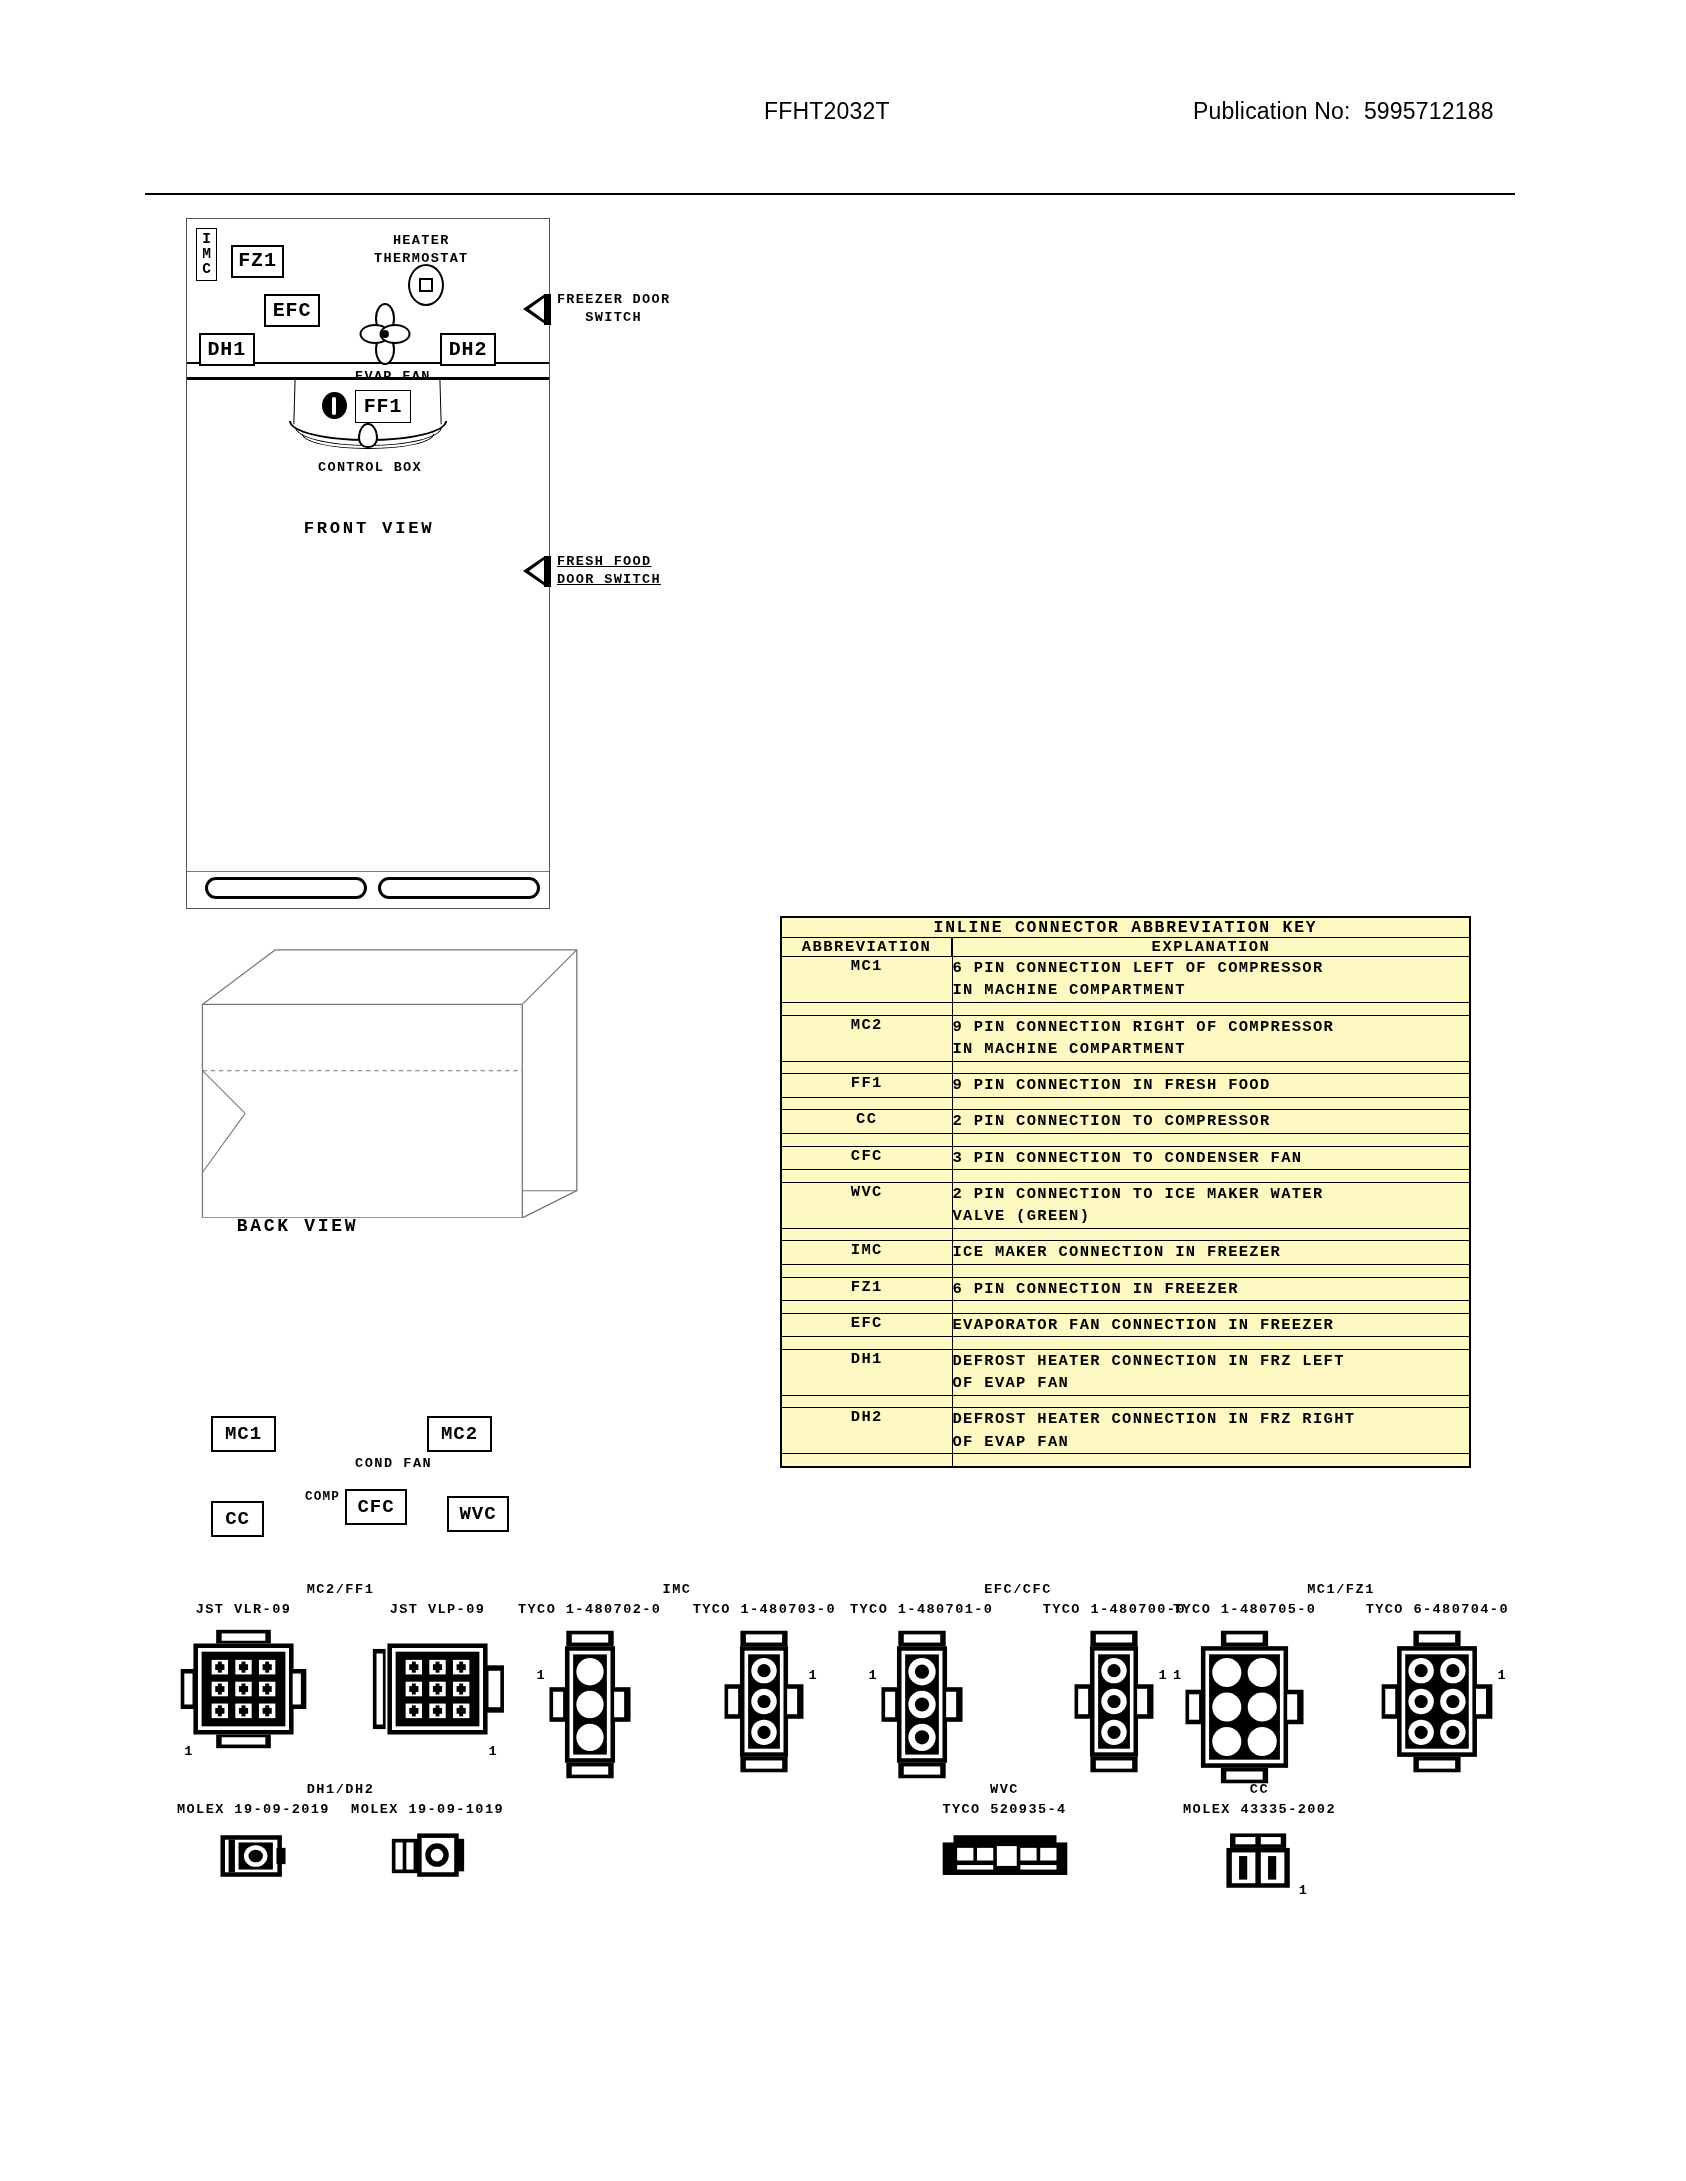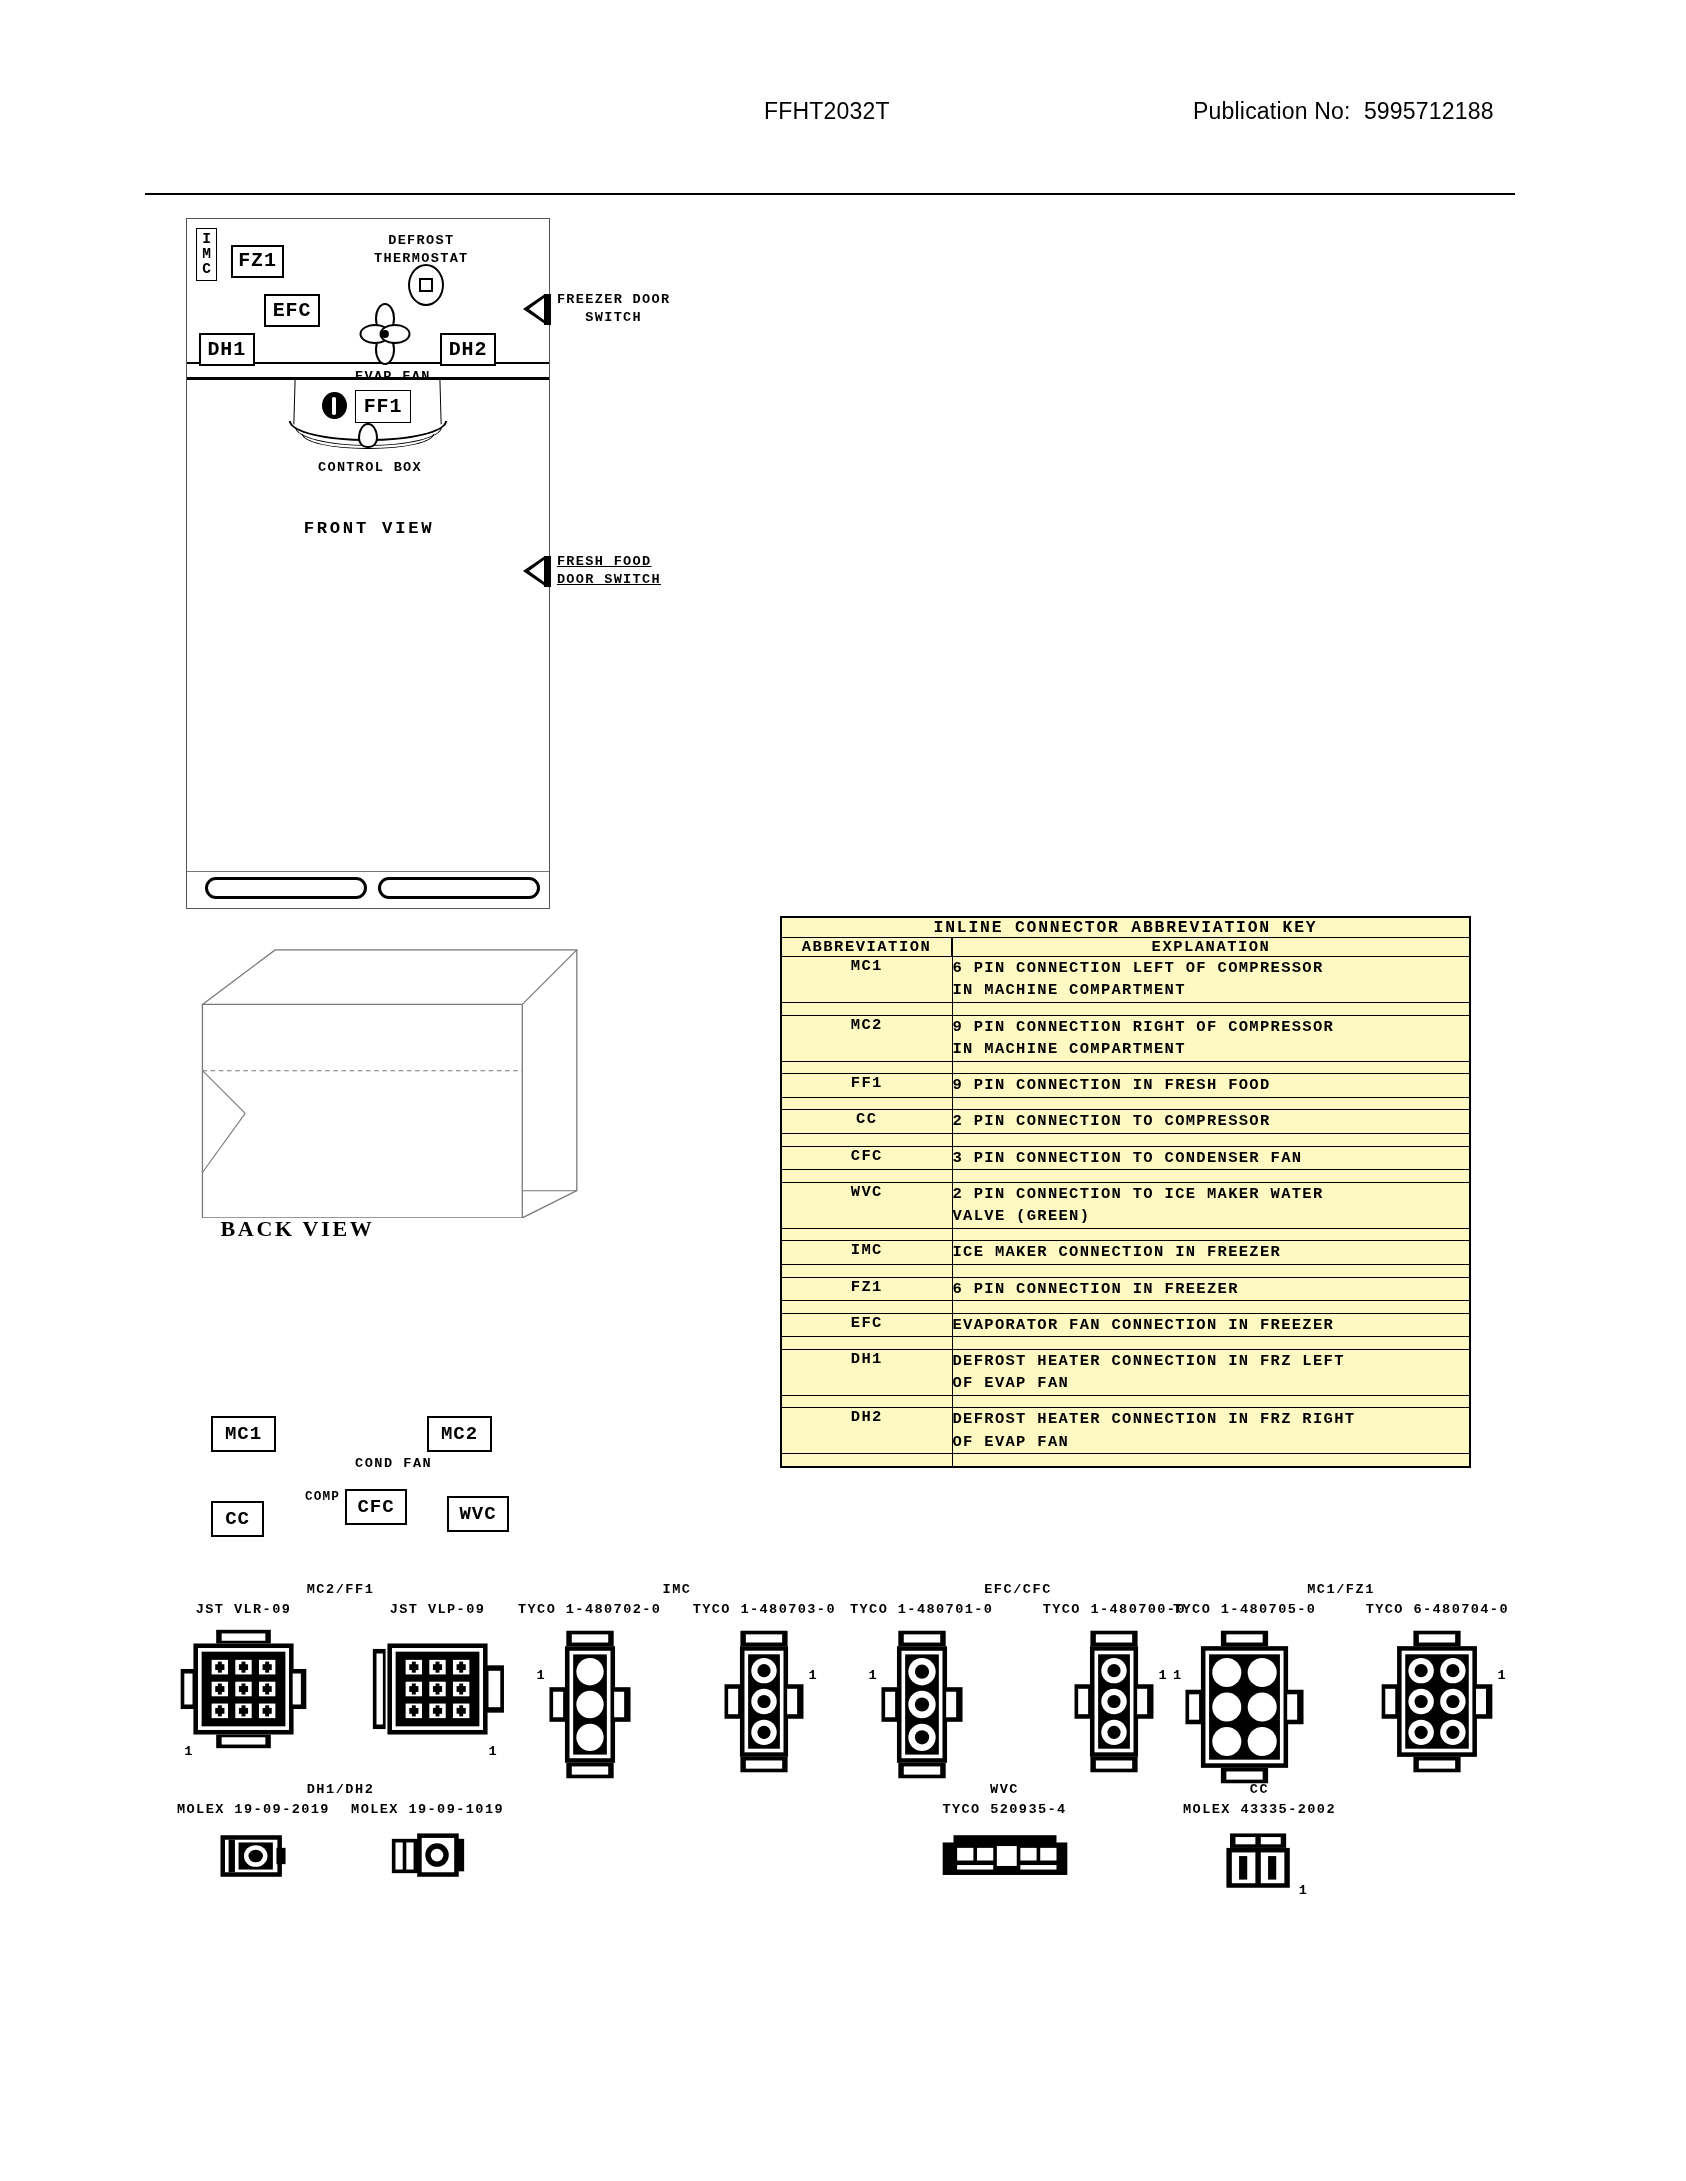--- a/index.html
+++ b/index.html
@@ -167,21 +167,21 @@
     border: 3.6px solid #000; border-radius: 12.7px; background: #fff;
   }
   .handle-l { left: 18px; width: 162px; }
   .handle-r { left: 191px; width: 162px; }
 
   
   .back-view { position: absolute; left: 177px; top: 918px; width: 418px; height: 300px; }
   .bv-svg { position: absolute; left: 0; top: 0; }
   .lbl-backview {
     position: absolute; left: 100px; top: 1216px;
-    font-family: Liberation Serif, serif; font-size: 22px;
+    font-family: Liberation Mono, monospace; font-size: 18px;
     font-weight: bold; letter-spacing: 2.7px;
   }
   .bv-tag {
     position: absolute; border: 2.7px solid #000; background: #fff;
     font-family: "Liberation Mono", monospace; font-size: 19px; font-weight: bold;
     letter-spacing: 0.9px; display: flex; align-items: center; justify-content: center;
     z-index: 4;
   }
   .bvt-mc1 { left: 211px; top: 1416px; width: 65px; height: 36px; }
   .bvt-mc2 { left: 427px; top: 1416px; width: 65px; height: 36px; }
@@ -269,21 +269,21 @@
       <span>M</span>
       <span>C</span>
     </div>
 
     <div class="tag tag-fz1">FZ1</div>
     <div class="tag tag-efc">EFC</div>
     <div class="tag tag-dh1">DH1</div>
     <div class="tag tag-dh2">DH2</div>
     <div class="tag tag-ff1">FF1</div>
 
-    <div class="lbl-mono lbl-defrost">DEFROST
+    <div class="lbl-mono lbl-defrost">HEATER
 THERMOSTAT</div>
     <div class="thermostat">
         <i></i>
       </div>
 
     <div class="evapfan">
       <div class="blade b1"></div>
         <div class="blade b2"></div>
       <div class="blade b3"></div>
         <div class="blade b4"></div>

